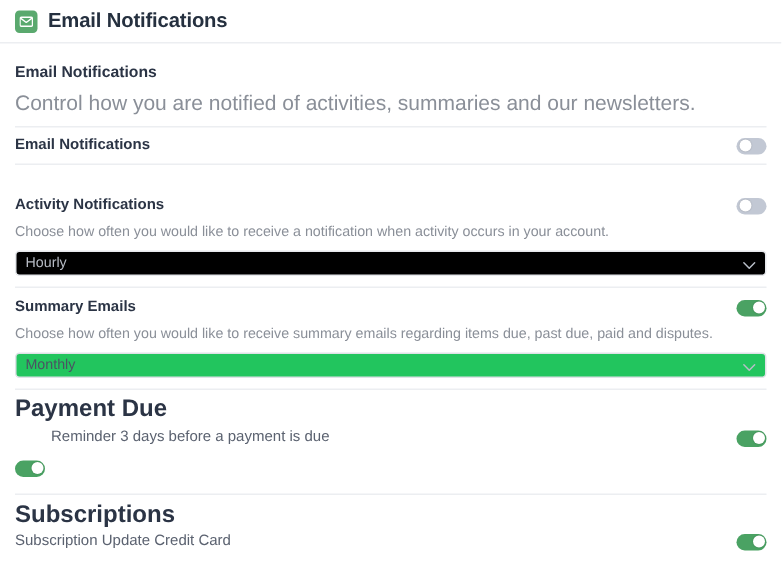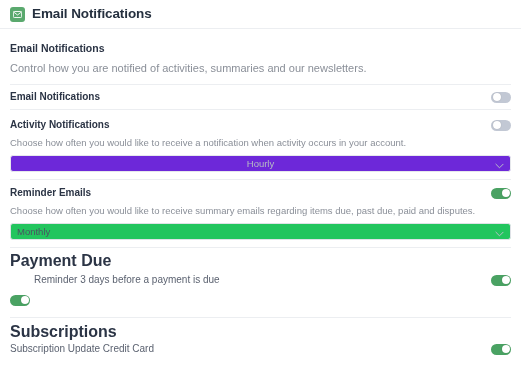--- a/index.html
+++ b/index.html
@@ -55,21 +55,21 @@
   .intro {
     padding-top: 12px;
   }
   .intro-title {
     font-size: 10.5px;
     font-weight: bold;
     color: #2b3445;
     line-height: 14px;
   }
   .intro-desc {
-    font-size: 11px;
+    font-size: 14px;
     color: #8a8f98;
     line-height: 14px;
     margin-top: 6px;
   }
 
   .divider {
     height: 1px;
     background: #eceef1;
     width: 100%;
   }
@@ -141,24 +141,23 @@
     padding: 0 6px;
     background: #22c55e;
     cursor: pointer;
   }
   .select .value {
     font-size: 9.5px;
     color: #4b5362;
     line-height: 1;
   }
   .select.disabled {
-    background: #6d28d9;
+    background: #000000;
     border-color: #e6e8ec;
     cursor: default;
-    justify-content: center;
   }
   .select.disabled .value { color: #b6bbc4; }
   .select .chev {
     position: absolute;
     right: 6px;
     top: 50%;
     transform: translateY(-50%);
     display: block;
   }
 
@@ -191,42 +190,42 @@
 
   <div class="row" style="min-height:24px;">
     <span class="row-label-strong">Email Notifications</span>
     <span class="toggle">
       <span class="knob"></span>
     </span>
   </div>
 
   <div class="divider"></div>
 
-  <div class="row" style="min-height:22px;margin-top:4px;align-items:center;">
+  <div class="row" style="min-height:22px;margin-top:16px;align-items:center;">
     <span class="row-label-strong">Activity Notifications</span>
     <span class="toggle">
       <span class="knob"></span>
     </span>
   </div>
   <div class="section-desc">Choose how often you would like to receive a notification when activity occurs in your account.</div>
   <div class="block-gap-5"></div>
   <div class="select disabled">
     <span class="value">Hourly</span>
     <span class="chev">
       <svg width="9" height="6" viewBox="0 0 10 6">
         <path d="M1 1 L5 5 L9 1" fill="none" stroke="#b8bec8" stroke-width="1.1" stroke-linecap="round" stroke-linejoin="round"></path>
       </svg>
     </span>
   </div>
 
   <div class="block-gap-7"></div>
   <div class="divider"></div>
 
   <div class="row" style="min-height:22px;margin-top:2px;">
-    <span class="row-label-strong">Reminder Emails</span>
+    <span class="row-label-strong">Summary Emails</span>
     <span class="toggle on">
       <span class="knob"></span>
     </span>
   </div>
   <div class="section-desc">Choose how often you would like to receive summary emails regarding items due, past due, paid and disputes.</div>
   <div class="block-gap-5"></div>
   <div class="select">
     <span class="value">Monthly</span>
     <span class="chev">
       <svg width="9" height="6" viewBox="0 0 10 6">

